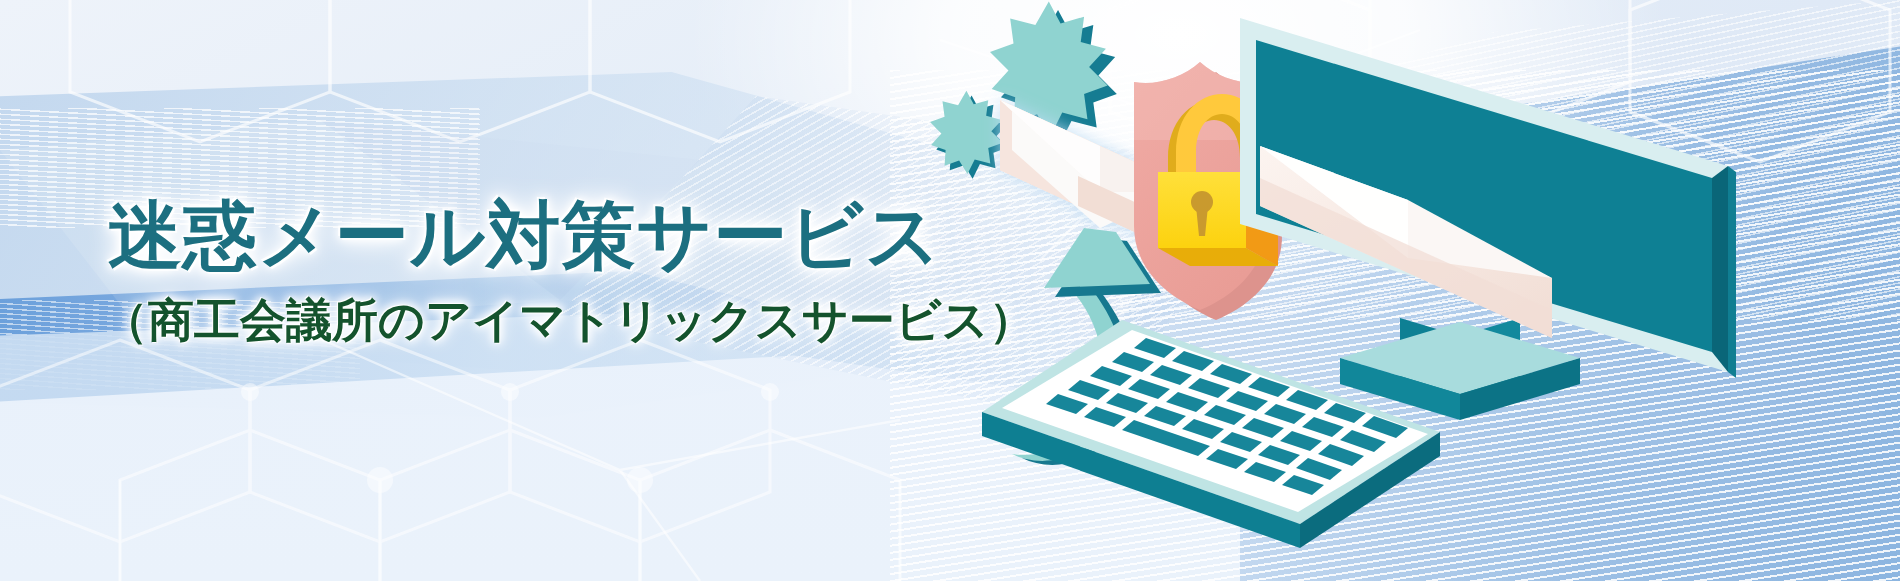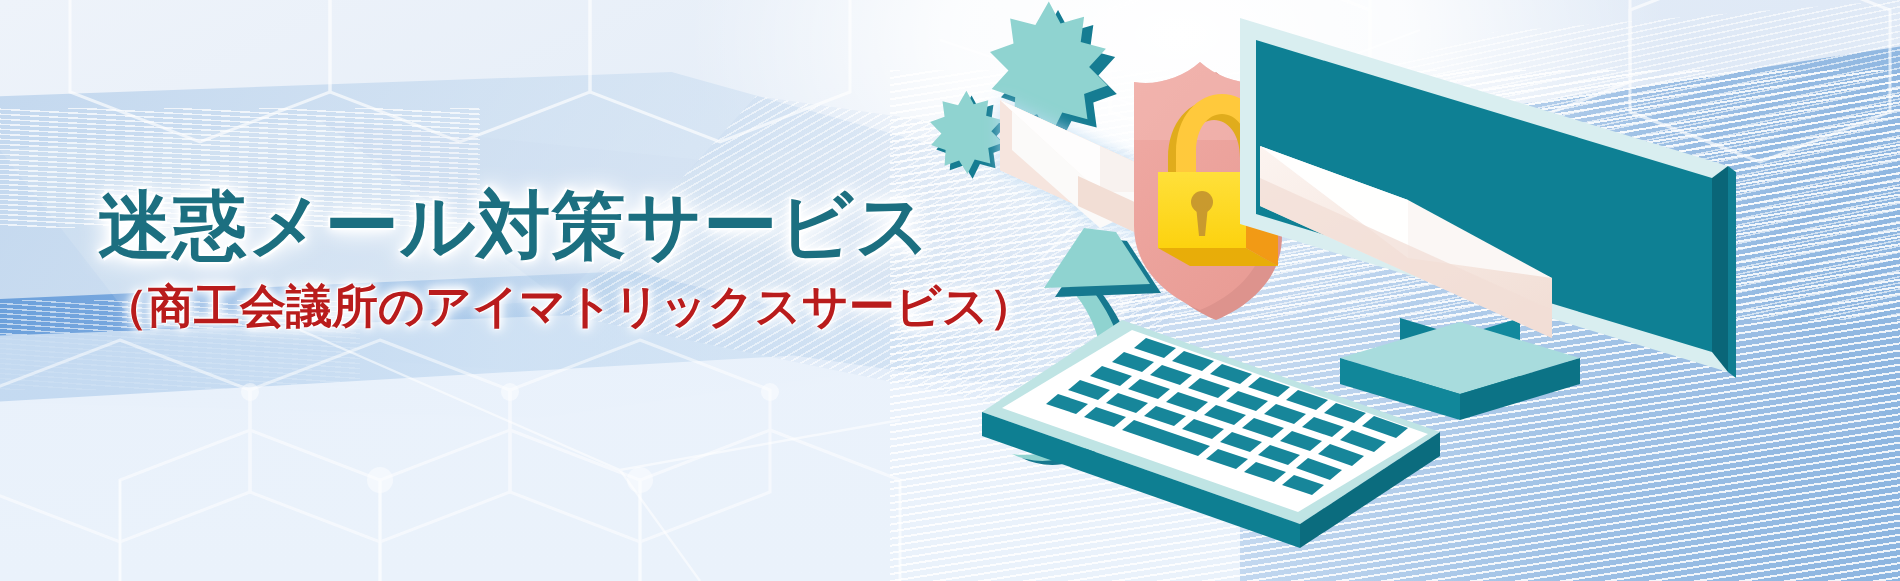--- a/index.html
+++ b/index.html
@@ -147,41 +147,41 @@
   }
 
   
   .text-block {
     position: absolute;
     left: 92px;
     top: 178px;
     z-index: 40;
   }
   .headline {
-    margin: 6px;
+    margin: 16px;
     font-family: "DejaVu Sans", "Liberation Sans", sans-serif;
     font-weight: 700;
     font-size: 74px;
     line-height: 1.12;
     letter-spacing: 1px;
     color: #1c6f80;
     white-space: nowrap;
     text-shadow:
        0 0 10px #ffffff, 0 0 10px #ffffff, 0 0 18px #ffffff,
        0 0 24px #ffffff, 0 0 30px rgba(255,255,255,0.95),
        2px 2px 0 rgba(255,255,255,0.9), -2px -2px 0 rgba(255,255,255,0.9);
   }
   .subline {
     margin: 12px 0 15px 10px;
     font-family: "DejaVu Sans", "Liberation Sans", sans-serif;
     font-weight: 700;
     font-size: 46px;
     line-height: 1.2;
     letter-spacing: 0px;
-    color: #b91c1c;
+    color: #14532d;
     white-space: nowrap;
     text-shadow:
        0 0 8px #ffffff, 0 0 8px #ffffff, 0 0 14px #ffffff,
        0 0 20px rgba(255,255,255,0.95),
        1px 1px 0 rgba(255,255,255,0.9), -1px -1px 0 rgba(255,255,255,0.9);
   }
 
   
   .illustration {
     position: absolute;

